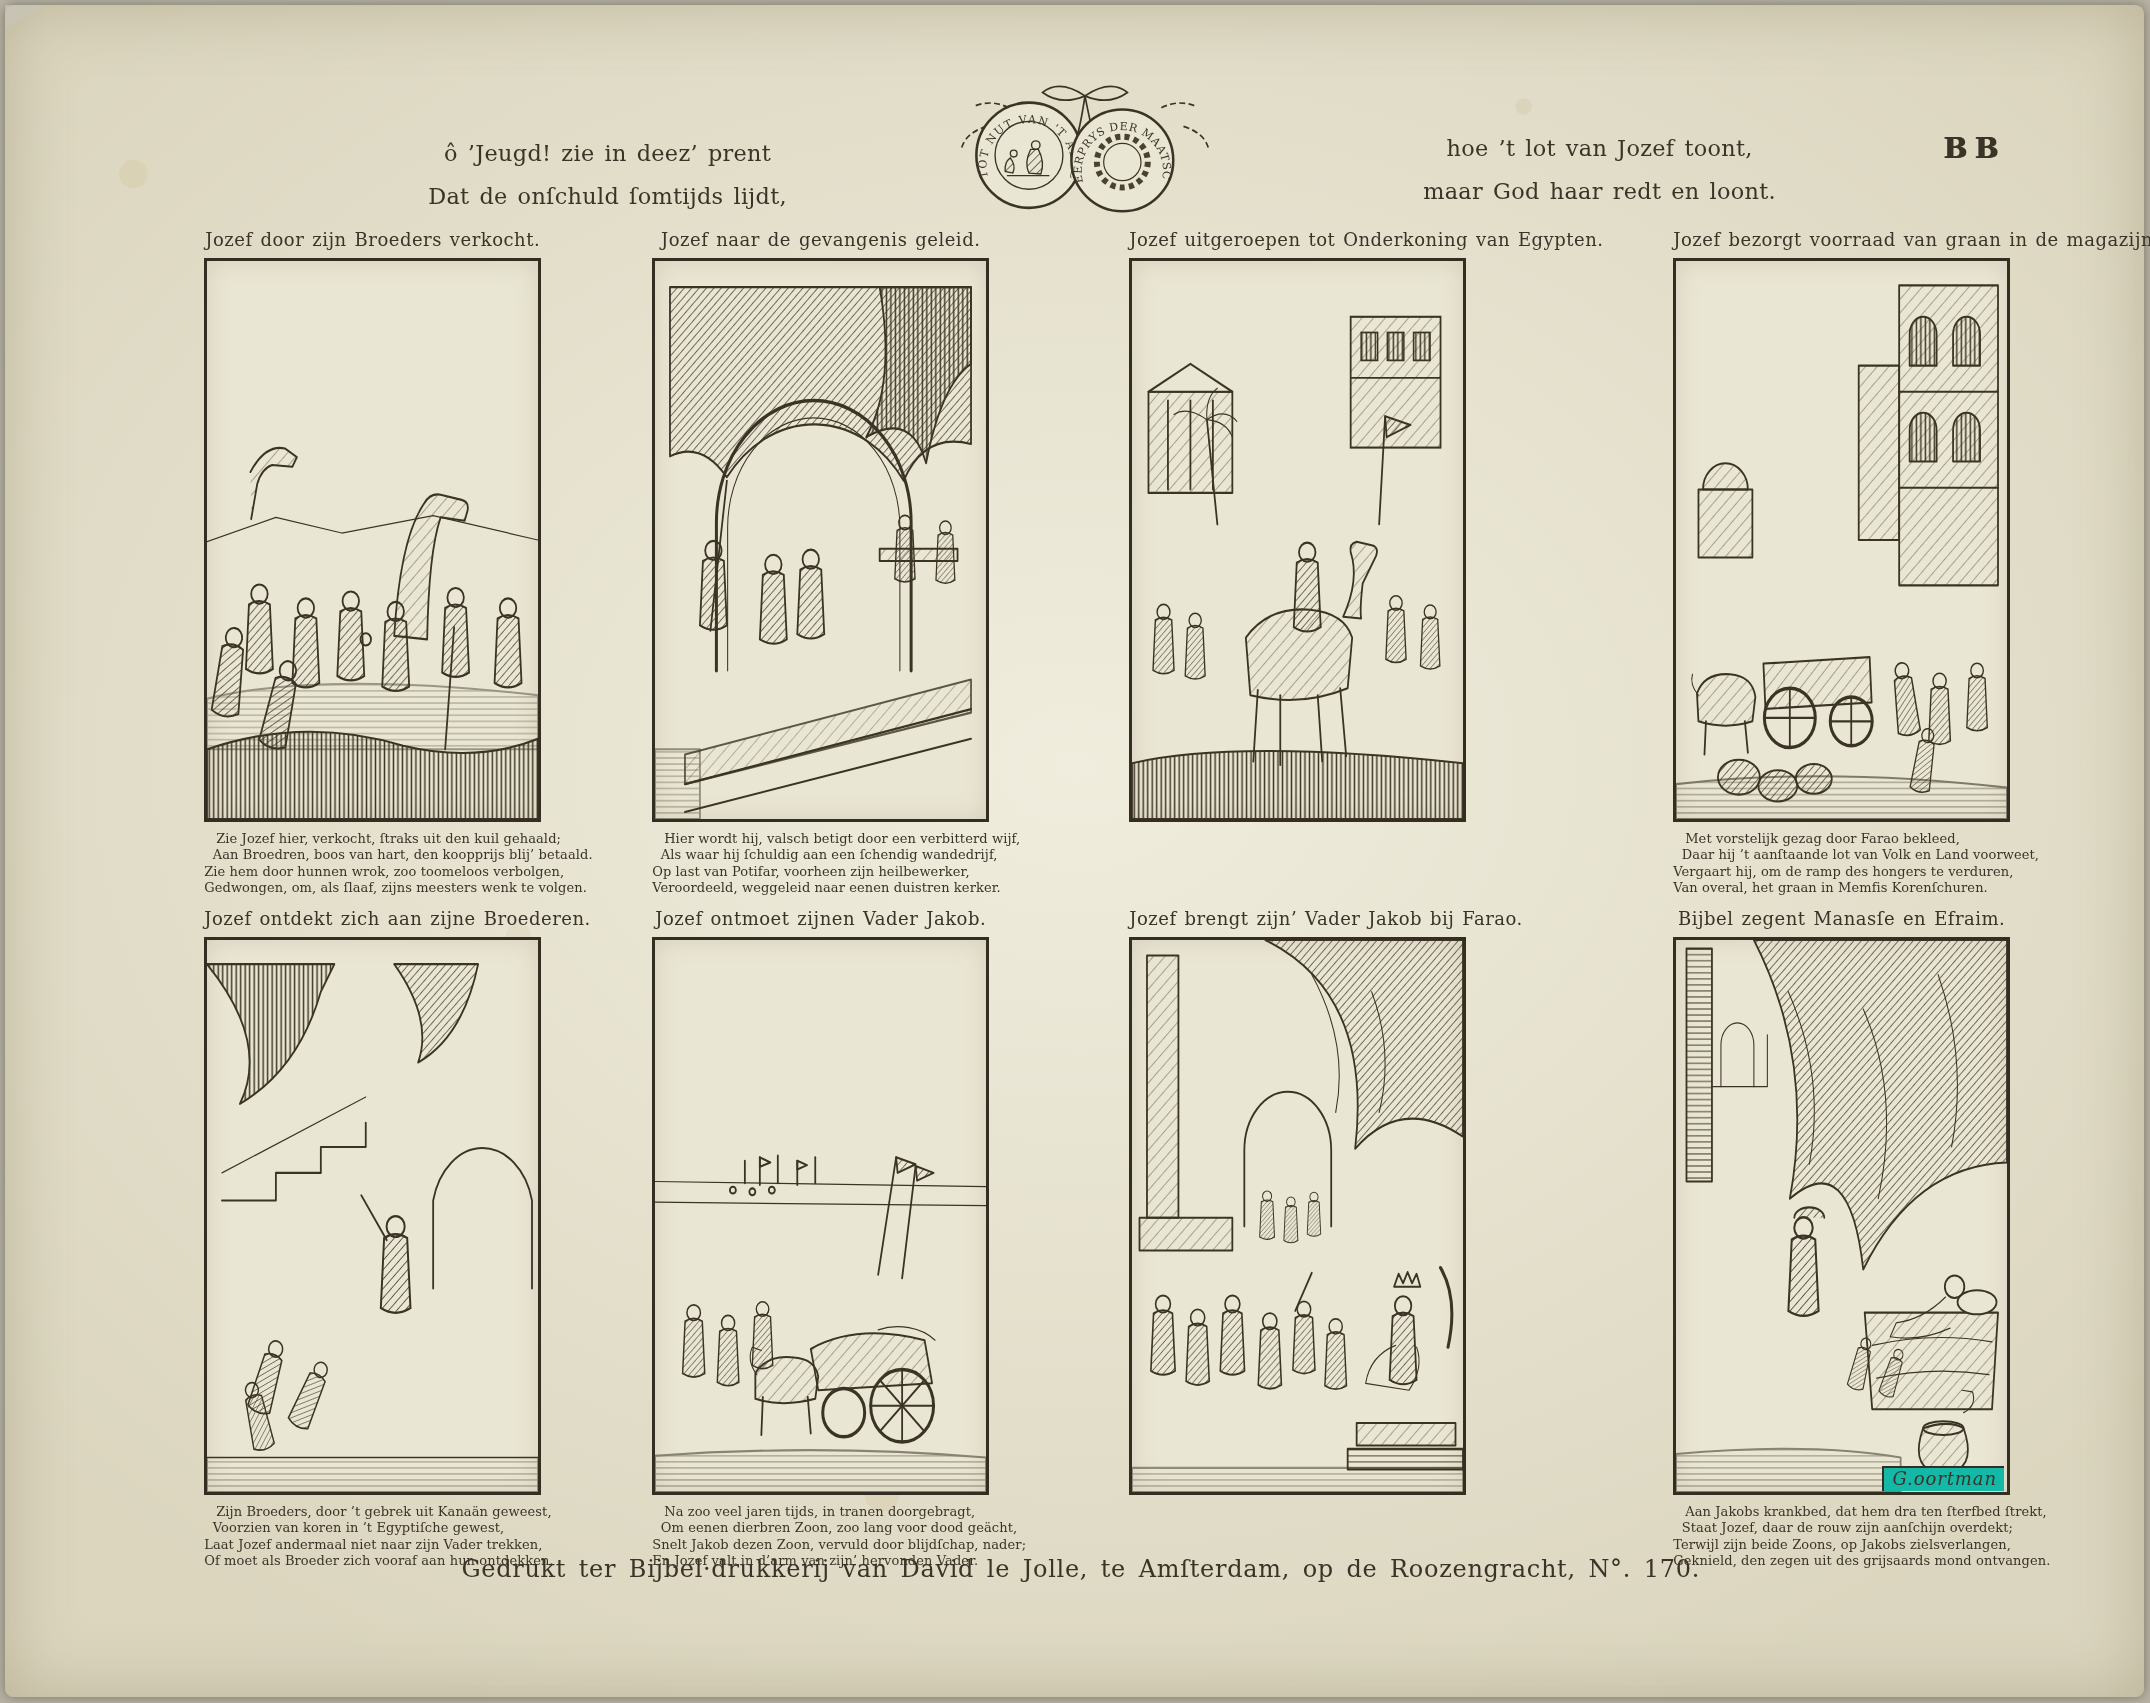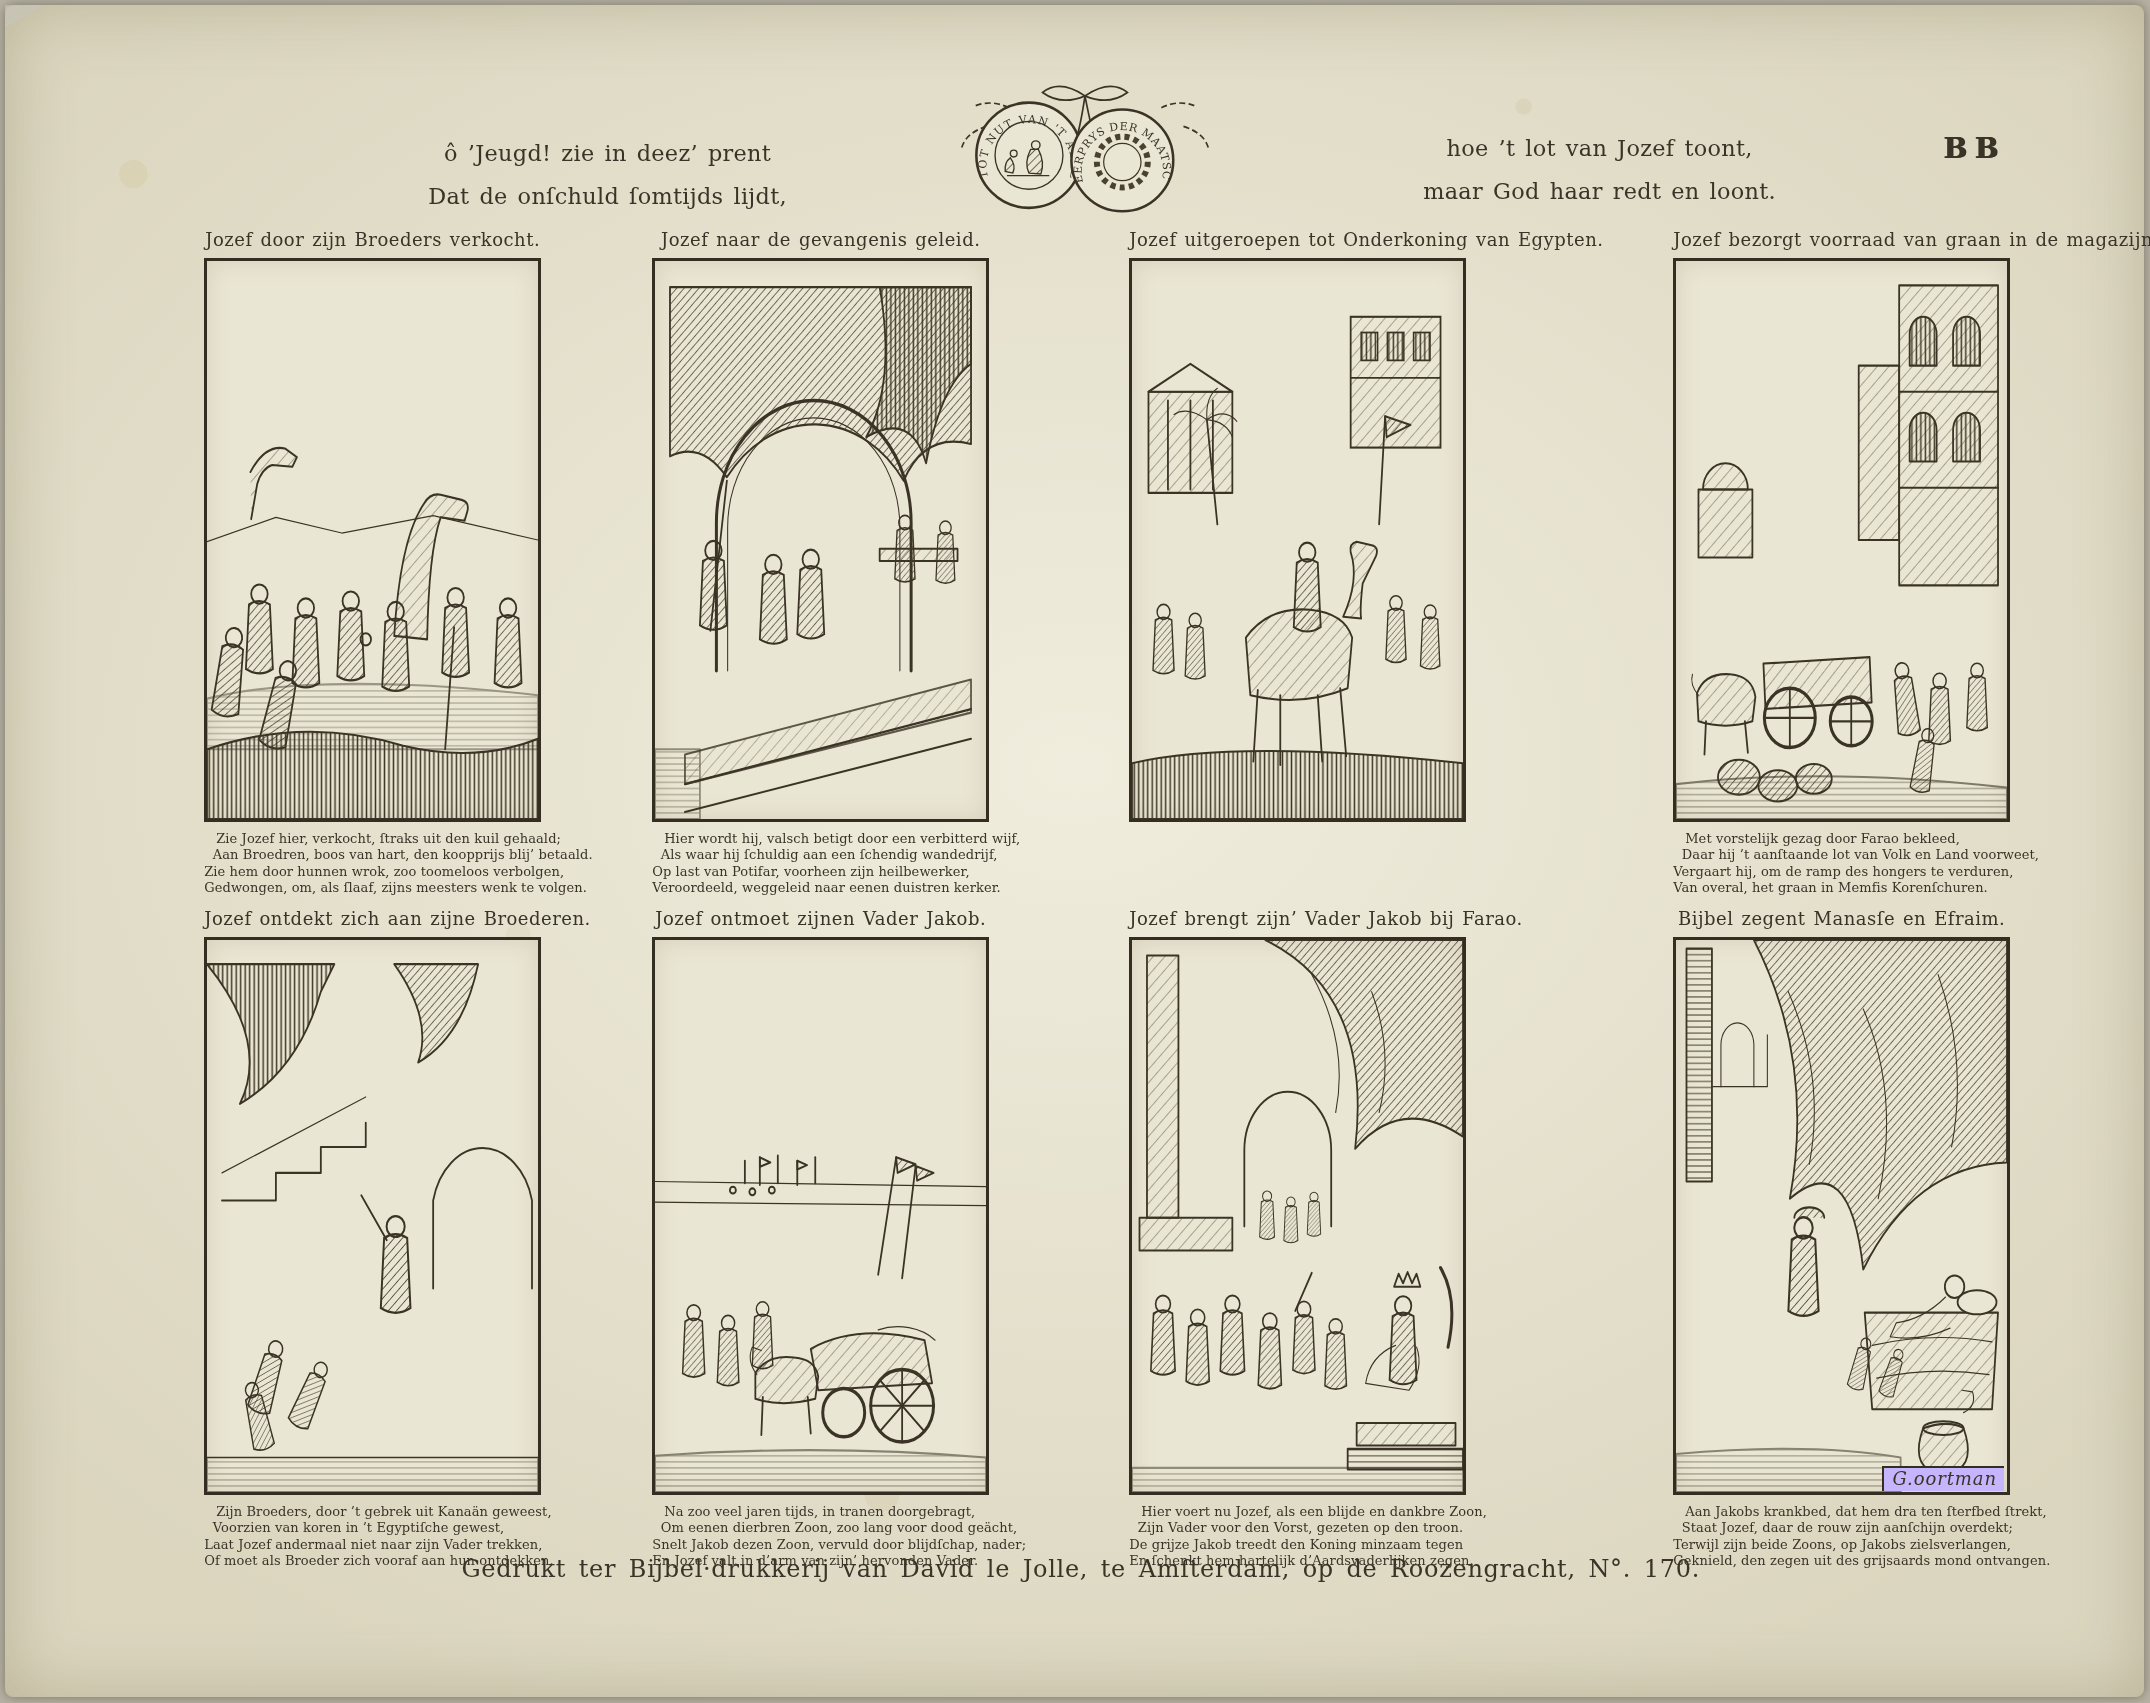--- a/index.html
+++ b/index.html
@@ -41,21 +41,21 @@
   .frame{border:3.4px solid #332d22;height:558px;position:relative;background:#eae6d4;
     box-shadow:inset 0 0 24px rgba(120,105,70,.18);}
   .r1 .frame{height:552px;}
   .verse{width:fit-content;max-width:384px;margin:8.6px auto 0;font-size:13px;
     line-height:1.27;letter-spacing:0.1px;white-space:nowrap;}
   .vl.ind1{padding-left:12px}.vl.ind2{padding-left:8.6px}
   
   .footer{position:absolute;left:0;top:1550px;width:2151px;text-align:center;
     font-size:24px;letter-spacing:0.7px;word-spacing:4.3px;}
   .sig{position:absolute;right:3.4px;bottom:1.7px;font-style:italic;font-size:18px;
-    background:#c4b5fd;padding:0 6.9px 1.7px 8.6px;border-left:2.6px solid #332d22;
+    background:#14b8a6;padding:0 6.9px 1.7px 8.6px;border-left:2.6px solid #332d22;
     border-top:2.6px solid #332d22;letter-spacing:0.9px;}
   
   .wc{width:100%;height:100%;display:block;}
   .wc path,.wc line,.wc circle,.wc ellipse,.wc rect,.wc polyline{
     stroke:#3b3426;stroke-width:2.4;fill:none;stroke-linecap:round;stroke-linejoin:round;}
   .wc .fD{fill:url(#hD)} .wc .fL{fill:url(#hL)} .wc .fV{fill:url(#hV)} .wc .fH{fill:url(#hH)}
   .wc .fP{fill:#eae6d4} .wc .thick{stroke-width:4} .wc .thin{stroke-width:1.4}
   .med text{font-family:"DejaVu Serif",serif;font-size:13px;letter-spacing:1.5px;fill:#3a3328;stroke:none;}
 </style>
 </head>
@@ -356,26 +356,20 @@
         <use href="#fig" x="42" y="422" transform="scale(.9) translate(4 47)"></use>
         <use href="#fig" x="88" y="438" transform="scale(.86) translate(14 71)"></use>
         <use href="#fig" x="134" y="422" transform="scale(.9) translate(15 47)"></use>
         <use href="#fig" x="184" y="442" transform="scale(.86) translate(30 72)"></use>
         <use href="#fig" x="230" y="428" transform="scale(.82) translate(50 94)"></use>
         <use href="#fig" x="272" y="448" transform="scale(.8) translate(68 112)"></use>
         <line x1="218" y1="430" x2="240" y2="386"></line>
         <path class="fH" d="M0,612 H442 V640 H0 Z" opacity=".5"></path>
       </svg>
     </div>
-    <div class="verse">
-      <div class="vl ind1">Hier voert nu Jozef, als een blijde en dankbre Zoon,</div>
-      <div class="vl ind2">Zijn Vader voor den Vorst, gezeten op den troon.</div>
-      <div class="vl">De grijze Jakob treedt den Koning minzaam tegen</div>
-      <div class="vl">En ſchenkt hem hartelijk d’Aardsvaderlijken zegen.</div>
-    </div>
   </div>
 
   <div class="cell c3 r1">
     <div class="panel-title">Bijbel zegent Manasſe en Efraim.</div>
     <div class="frame">
       <svg class="wc" viewBox="0 0 442 640" preserveAspectRatio="none">
         <rect x="14" y="10" width="34" height="270" class="fH"></rect>
         <path d="M48,170 h74 v-60 a26,30 0 0 1 0,0" class="thin"></path>
         <path d="M60,170 v-48 a22,26 0 0 1 44,0 v48" class="thin"></path>
         <path class="fD" d="M104,0 Q186,140 152,300 Q232,240 250,382 Q318,262 442,258 L442,0 Z"></path>

